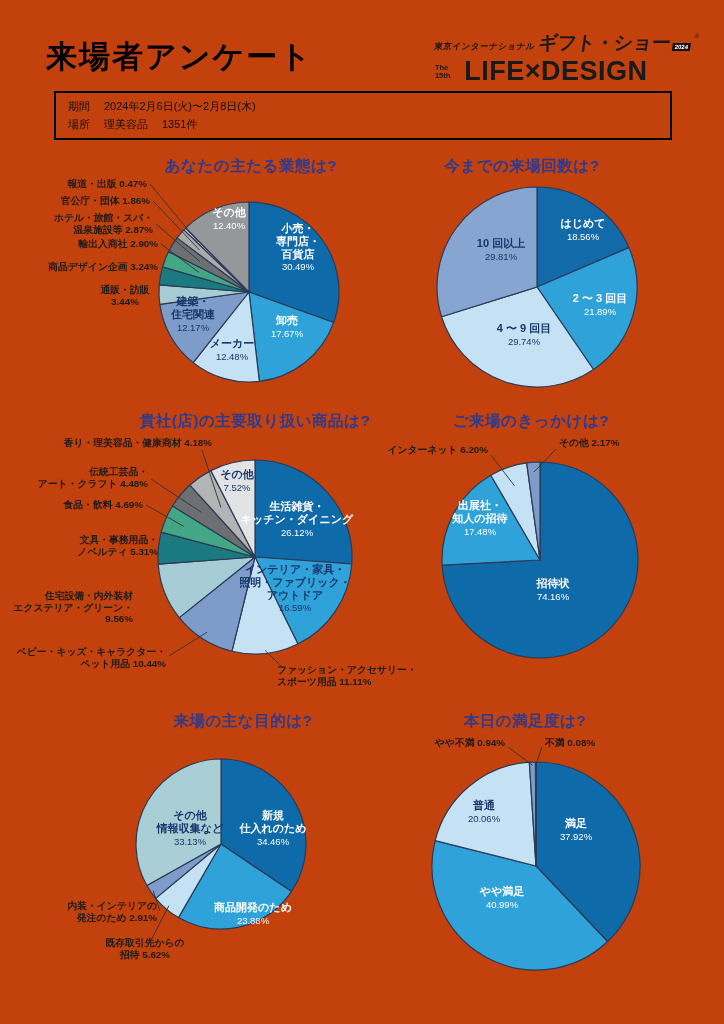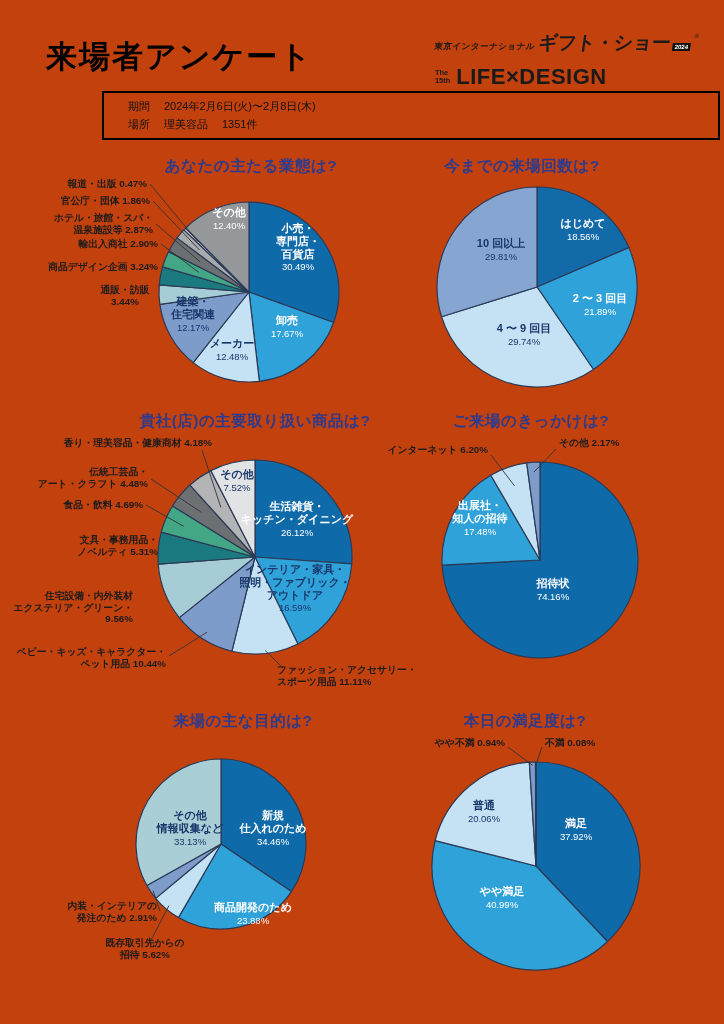--- a/index.html
+++ b/index.html
@@ -11,27 +11,27 @@
     position:absolute;left:46px;top:36px;font-size:31px;font-weight:900;
     letter-spacing:2px;color:#000;
   }
   
   .logo{position:absolute;right:26px;top:33px;text-align:left;color:#1a1a1a;line-height:1;}
   .logo-row1{display:flex;align-items:flex-end;gap:3px;transform:skewX(-8deg);}
   .logo-small{font-size:8.5px;font-weight:700;letter-spacing:0.5px;padding-bottom:2px;}
   .logo-big{font-size:19px;font-weight:900;letter-spacing:-0.5px;}
   .logo-badge{background:#111;color:#fff;font-size:6px;font-weight:700;padding:1px 2px;margin-bottom:1px;}
   .logo-reg{font-size:6px;align-self:flex-start;}
-  .logo-row2{display:flex;align-items:center;gap:6px;margin-top:14px;}
+  .logo-row2{display:flex;align-items:center;gap:14px;margin-top:6px;}
   .logo-the{display:flex;flex-direction:column;font-size:7.5px;font-weight:700;line-height:1.05;}
-  .logo-series{font-size:22px;font-weight:800;letter-spacing:0.5px;}
+  .logo-series{font-size:27px;font-weight:800;letter-spacing:0.5px;}
   
   .info-box{
     position:absolute;left:54px;top:91px;width:618px;box-sizing:border-box;
-    border:2px solid #000;padding:5px 24px;font-size:11px;line-height:1.6;color:#111;margin-left:48px;
+    border:2px solid #000;padding:5px 12px;font-size:11px;line-height:1.6;color:#111;
   }
   .info-row{display:flex;gap:14px;white-space:nowrap;}
   .info-label{flex:none;}
   svg.charts{position:absolute;left:0;top:0;}
   svg .slice{stroke:#2b3a56;stroke-width:1.2;stroke-linejoin:round;}
   svg .leader{stroke:#333;stroke-width:0.9;fill:none;}
   svg .chart-title{font-family:"Liberation Sans","DejaVu Sans",sans-serif;
     font-size:15.5px;font-weight:700;fill:#2d3a8e;letter-spacing:0.5px;}
   svg .lbl{font-family:"Liberation Sans","DejaVu Sans",sans-serif;}
 </style>

